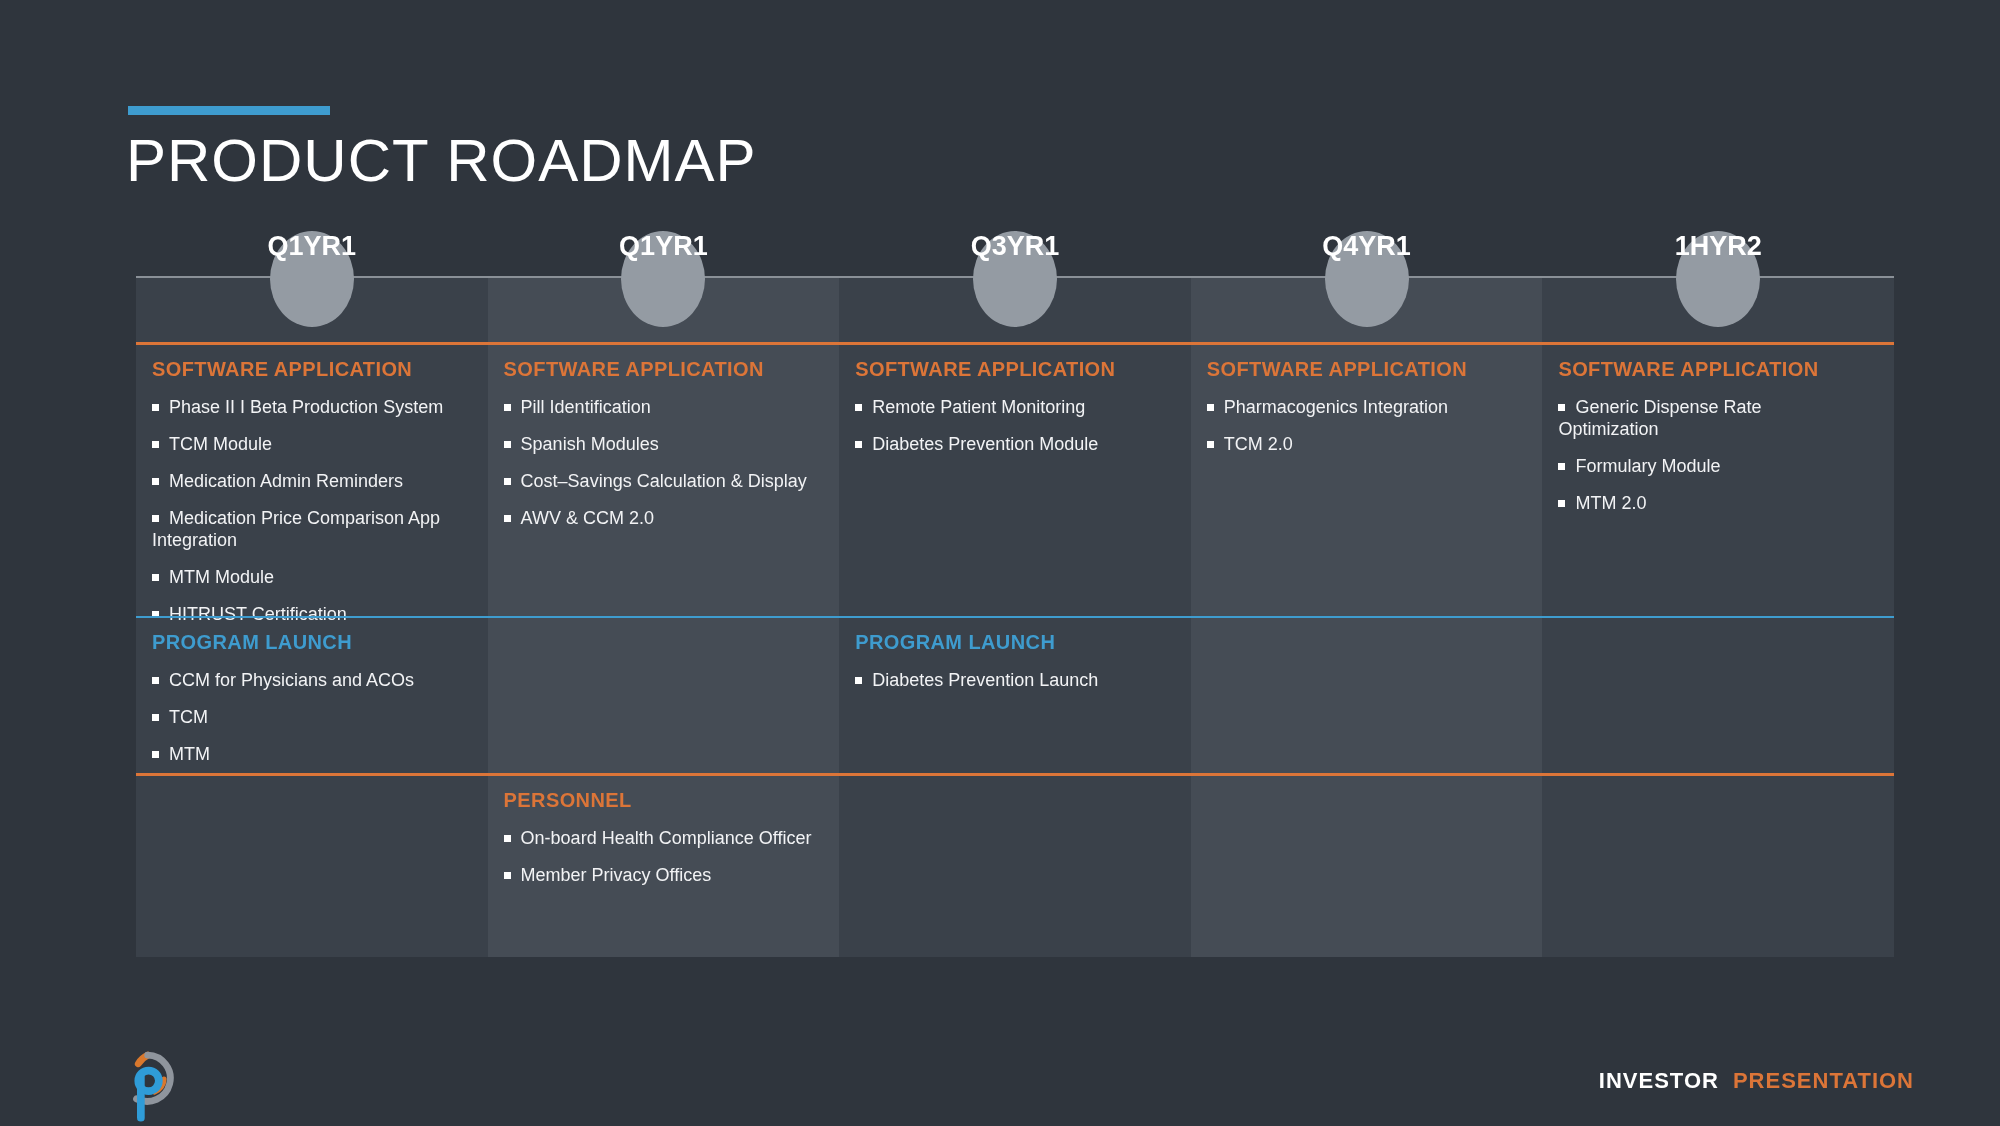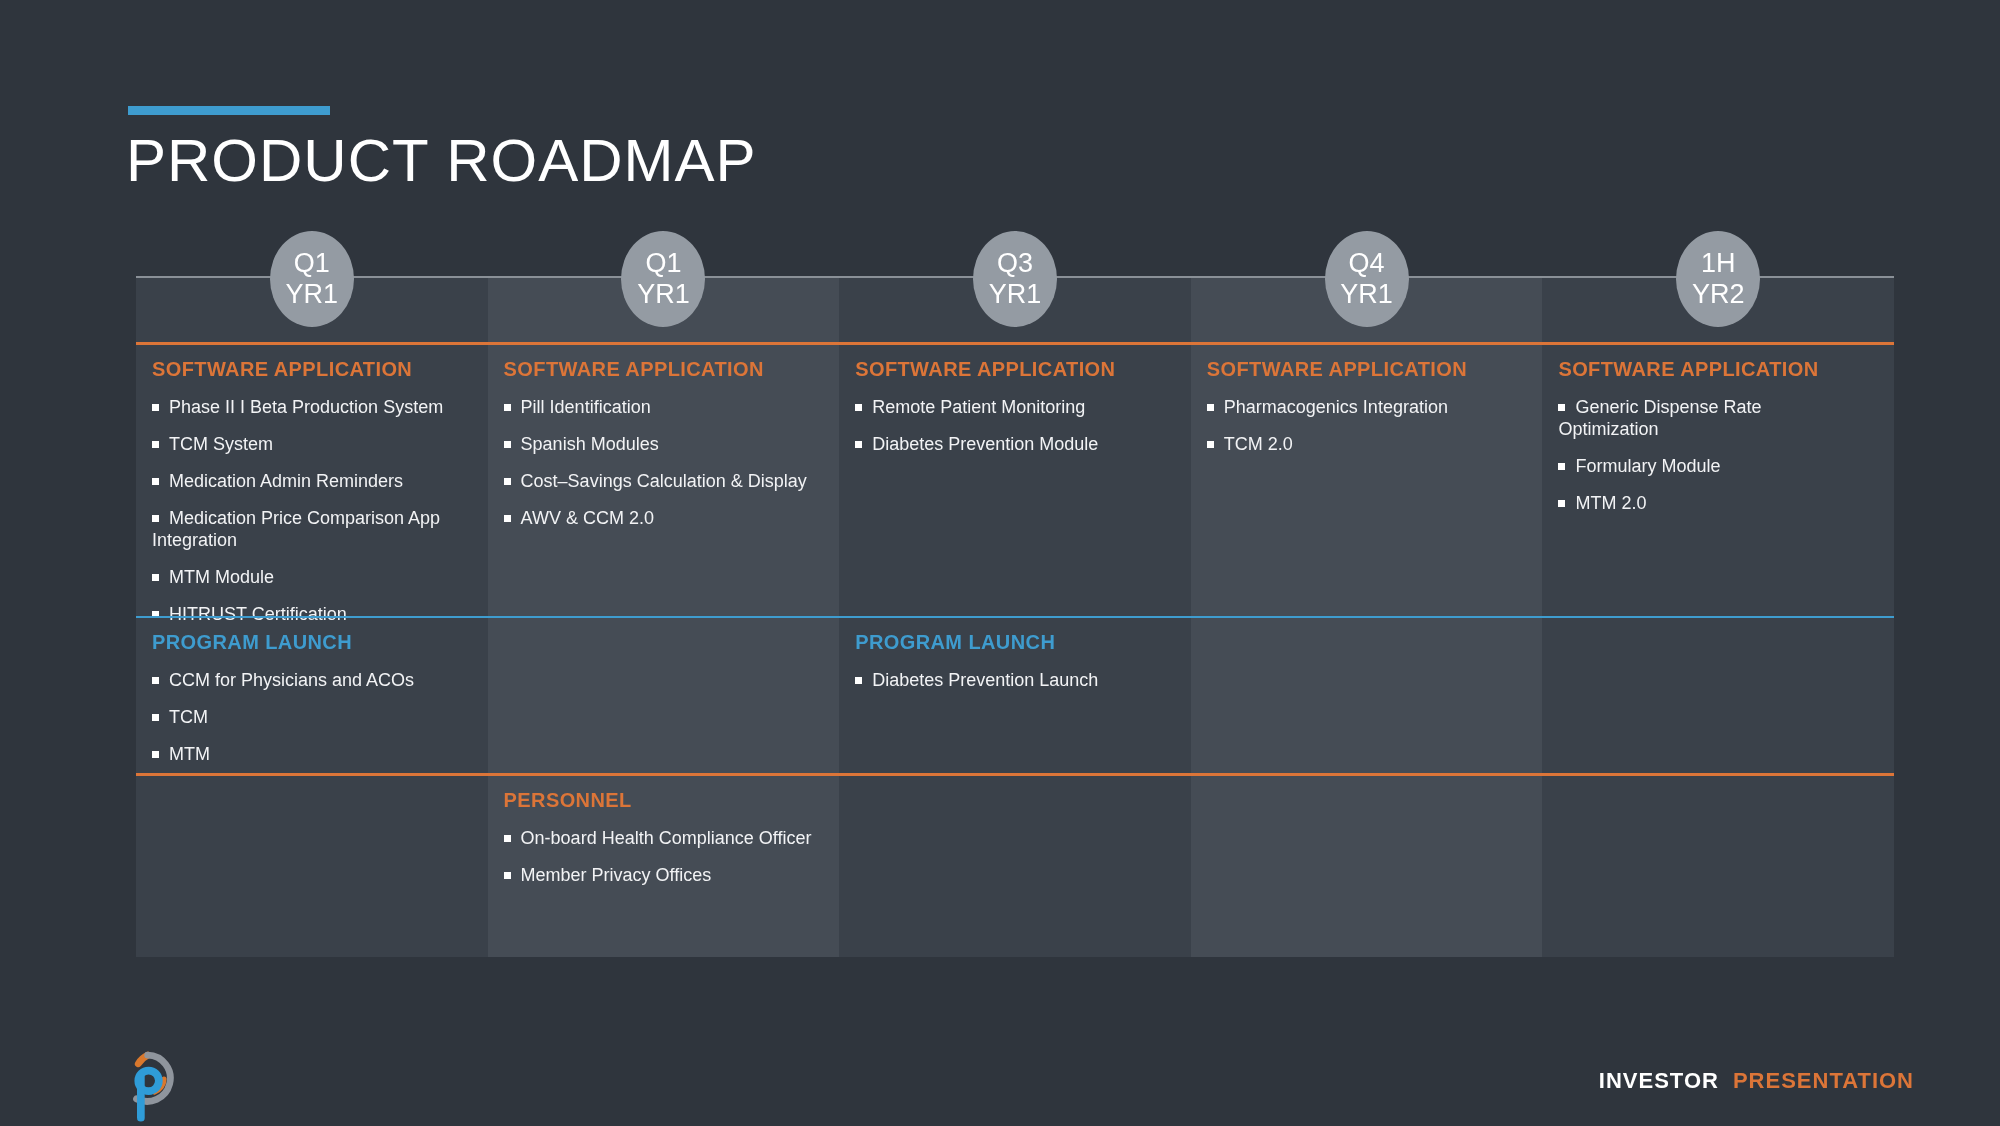--- a/index.html
+++ b/index.html
@@ -51,22 +51,22 @@
 
   .hline{position:absolute;left:0;width:100%;z-index:2;}
   .hline-gray{top:-1px;height:2px;background:var(--grayline);}
   .hline-orange-top{top:65px;height:3px;background:var(--orange);}
   .hline-blue{top:339px;height:2px;background:var(--blue);}
   .hline-orange-bottom{top:496px;height:3px;background:var(--orange);}
 
   .badge{
     position:absolute;top:-46px;width:84px;height:96px;border-radius:50%;
     background:var(--badge);color:#FFFFFF;z-index:3;
-    display:flex;flex-direction:column;align-items:center;justify-content:center;
-    font-size:27px;font-weight:normal;line-height:31px;
+    display:flex;flex-direction:row;justify-content:center;
+    font-size:27px;font-weight:bold;line-height:31px;
   }
   .b1{left:133.8px;} .b2{left:485.4px;} .b3{left:837px;} .b4{left:1188.6px;} .b5{left:1540.2px;}
 
   .brand{position:absolute;left:84px;top:1050px;width:136px;text-align:center;}
   .brand svg{display:block;margin:0 auto;}
   .brand-text{
     margin-top:2px;font-size:18px;font-weight:bold;letter-spacing:1.5px;
     display:flex;align-items:center;justify-content:center;gap:5px;
   }
   .brand-primary{color:var(--blue);}
@@ -82,21 +82,21 @@
 
 <div class="title-accent"></div>
 <div class="page-title">PRODUCT ROADMAP</div>
 
 <div class="table">
 
   <div class="col col-a c1">
     <div class="band band-software">
       <div class="heading heading-orange">SOFTWARE APPLICATION</div>
       <div class="item"><span class="bullet"></span><span>Phase II I Beta Production System</span></div>
-      <div class="item"><span class="bullet"></span><span>TCM System</span></div>
+      <div class="item"><span class="bullet"></span><span>TCM Module</span></div>
       <div class="item"><span class="bullet"></span><span>Medication Admin Reminders</span></div>
       <div class="item"><span class="bullet"></span><span>Medication Price Comparison App Integration</span></div>
       <div class="item"><span class="bullet"></span><span>MTM Module</span></div>
       <div class="item"><span class="bullet"></span><span>HITRUST Certification</span></div>
     </div>
     <div class="band band-program">
       <div class="heading heading-blue">PROGRAM LAUNCH</div>
       <div class="item"><span class="bullet"></span><span>CCM for Physicians and ACOs</span></div>
       <div class="item"><span class="bullet"></span><span>TCM</span></div>
       <div class="item"><span class="bullet"></span><span>MTM</span></div>

